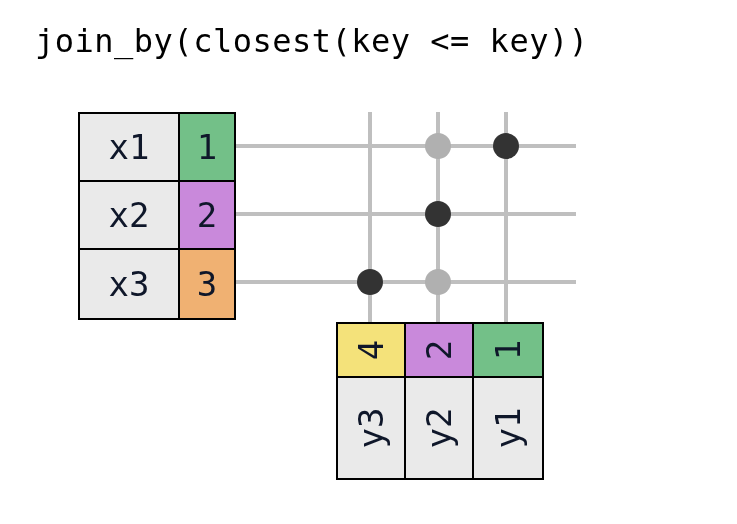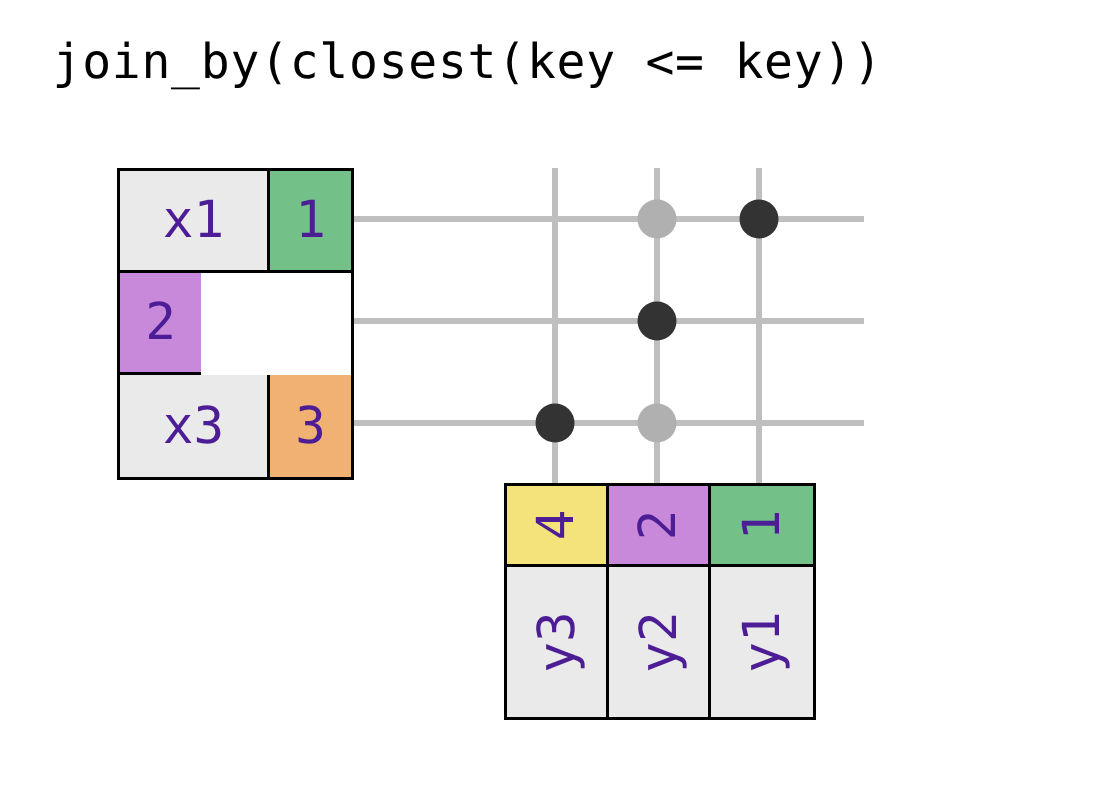--- a/index.html
+++ b/index.html
@@ -32,21 +32,21 @@
   }
   .row { display: flex; }
   .cell {
     width: var(--cell);
     height: var(--cell);
     box-sizing: border-box;
     display: flex;
     align-items: center;
     justify-content: center;
     font-size: 34px;
-    color: #4c1d95;
+    color: #0f172a;
   }
   .label-cell {
     width: 100px;
     background: #eaeaea;
   }
   .key-cell { width: 54px; }
   .br { border-right: 2px solid #000; }
   .bb { border-bottom: 2px solid #000; }
 
   .grid {
@@ -79,20 +79,21 @@
 <div class="canvas">
 
   <div class="title">join_by(closest(key &lt;= key))</div>
 
   <div class="table" id="left-table" style="left: 78px; top: 112px;">
       <div class="row">
         <div class="cell label-cell br bb">x1</div>
         <div class="cell key-cell bb" style="background: rgb(115, 192, 136);">1</div>
       </div>
       <div class="row">
+        <div class="cell label-cell br bb">x2</div>
         <div class="cell key-cell bb" style="background: rgb(201, 137, 219);">2</div>
       </div>
       <div class="row">
         <div class="cell label-cell br">x3</div>
         <div class="cell key-cell" style="background: rgb(240, 177, 114);">3</div>
       </div>
     </div>
 
   <div class="grid" id="grid" style="left: 336px; top: 112px;">
       <div class="hline" style="left: -100px; top: 32px; width: 340px; z-index: -1;"></div>

